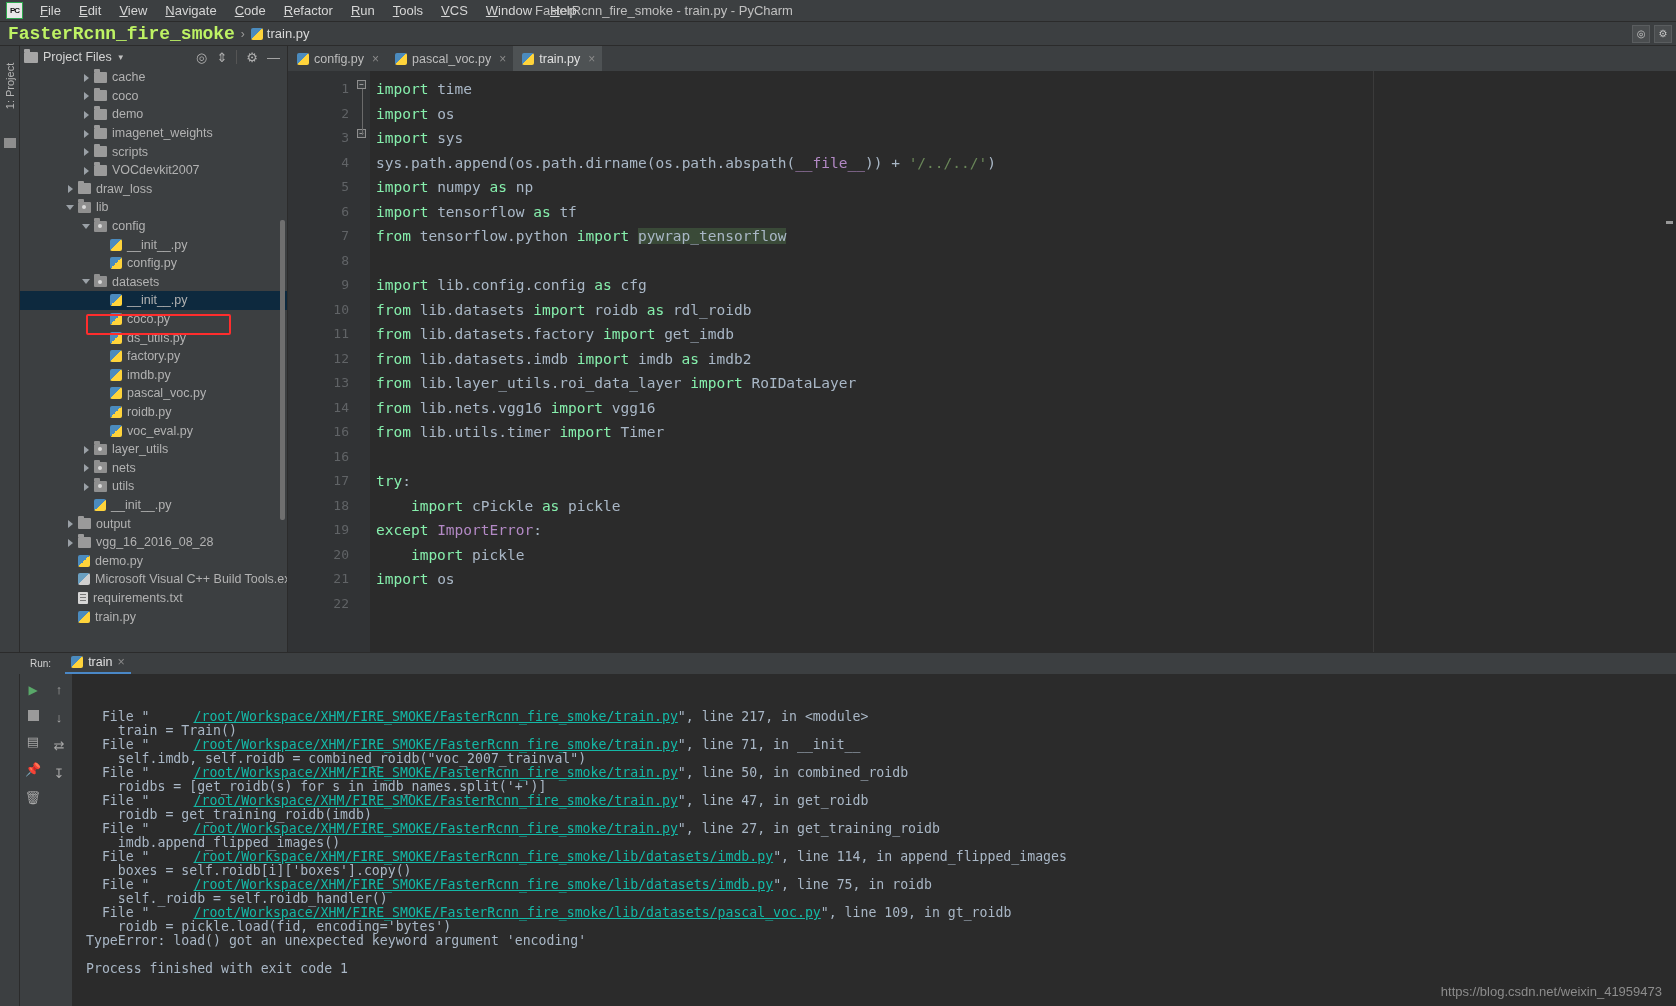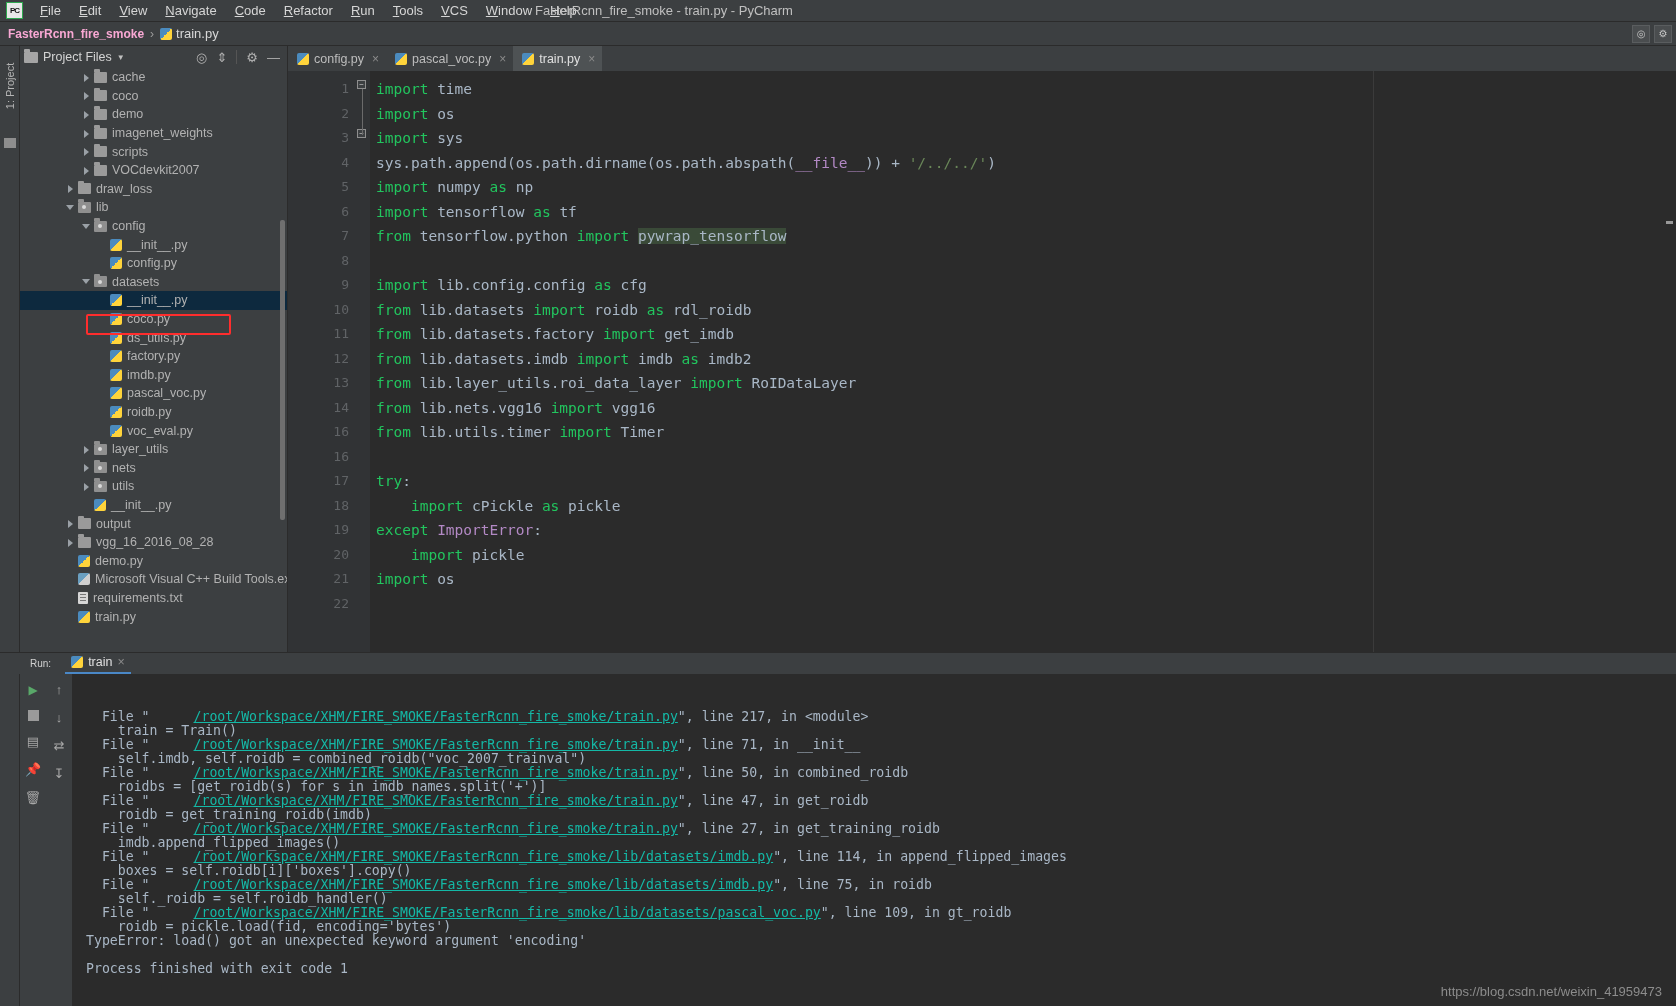--- a/index.html
+++ b/index.html
@@ -12,21 +12,21 @@
   #pc-logo { width:17px; height:17px; margin:0 8px 0 6px; background:#e8e8e8;
     border:1px solid #2ea84f; display:flex; align-items:center; justify-content:center;
     font-size:8px; font-weight:bold; color:#111; letter-spacing:-1px; }
   .menu-item { padding:2px 9px; font-size:13px; color:#d6d6d6; cursor:default; }
   .menu-item u { text-decoration:underline; }
   #win-title { position:absolute; left:535px; font-size:13px; color:#c0c0c0; white-space:nowrap; }
 
   
   #navbar { height:24px; background:#3c3f41; display:flex; align-items:center;
     padding-left:8px; border-bottom:1px solid #2b2b2b; position:relative; }
-  #navbar .crumb { font-size:12px; color:#f9a8d4; font-weight:bold; }
+  #navbar .crumb { font-size:18px; color:#bef264; font-weight:bold;font-family:Liberation Mono, monospace; }
   #navbar .sep { margin:0 6px; color:#9b9b9b; font-size:12px; }
   #navbar .crumb2 { font-size:13px; color:#d8d8d8; font-weight:normal; }
   #navbar-right { position:absolute; right:4px; display:flex; align-items:center; gap:4px; }
   .nb-btn { width:18px; height:18px; background:#4a4d4f; border:1px solid #5a5d5f;
     display:flex; align-items:center; justify-content:center; font-size:10px; color:#c8c8c8; }
 
   
   #main { display:flex; height:606px; }
 
   
@@ -99,21 +99,21 @@
     padding-top:6px; line-height:24.5px; position:relative; }
   #fold { width:14px; background:#313335; padding-top:6px; line-height:24.5px;
     position:relative; }
   .foldmark { position:absolute; left:1px; width:9px; height:9px; border:1px solid #8f8f8f;
     background:#3c3f41; color:#cfcfcf; font-size:8px; line-height:7px; text-align:center; }
   #foldline { position:absolute; left:5.5px; width:1px; background:#6b6b6b; }
   #code { flex:1; font-family:"DejaVu Sans Mono", monospace; font-size:14.5px;
     padding-top:6px; line-height:24.5px; color:#a9b7c6; white-space:pre; position:relative;
     padding-left:6px; }
   #code .ln { height:24.5px; }
-  .kw { color:#22c55e; }
+  .kw { color:#86efac; }
   .str { color:#6a8759; }
   .dunder { color:#b389c5; }
   .exc { color:#b389c5; }
   .op { color:#a9b7c6; }
   .hl-bg { background:#3a4a38; }
   #editor-rightmargin { position:absolute; top:0; bottom:0; left:1085px; width:1px; background:#3b3b3b; }
   #editor-scroll-v { position:absolute; right:0; top:0; width:13px; bottom:0; background:#2b2b2b; }
   #editor-marker { position:absolute; right:3px; top:150px; width:7px; height:3px; background:#999; }
 
   

